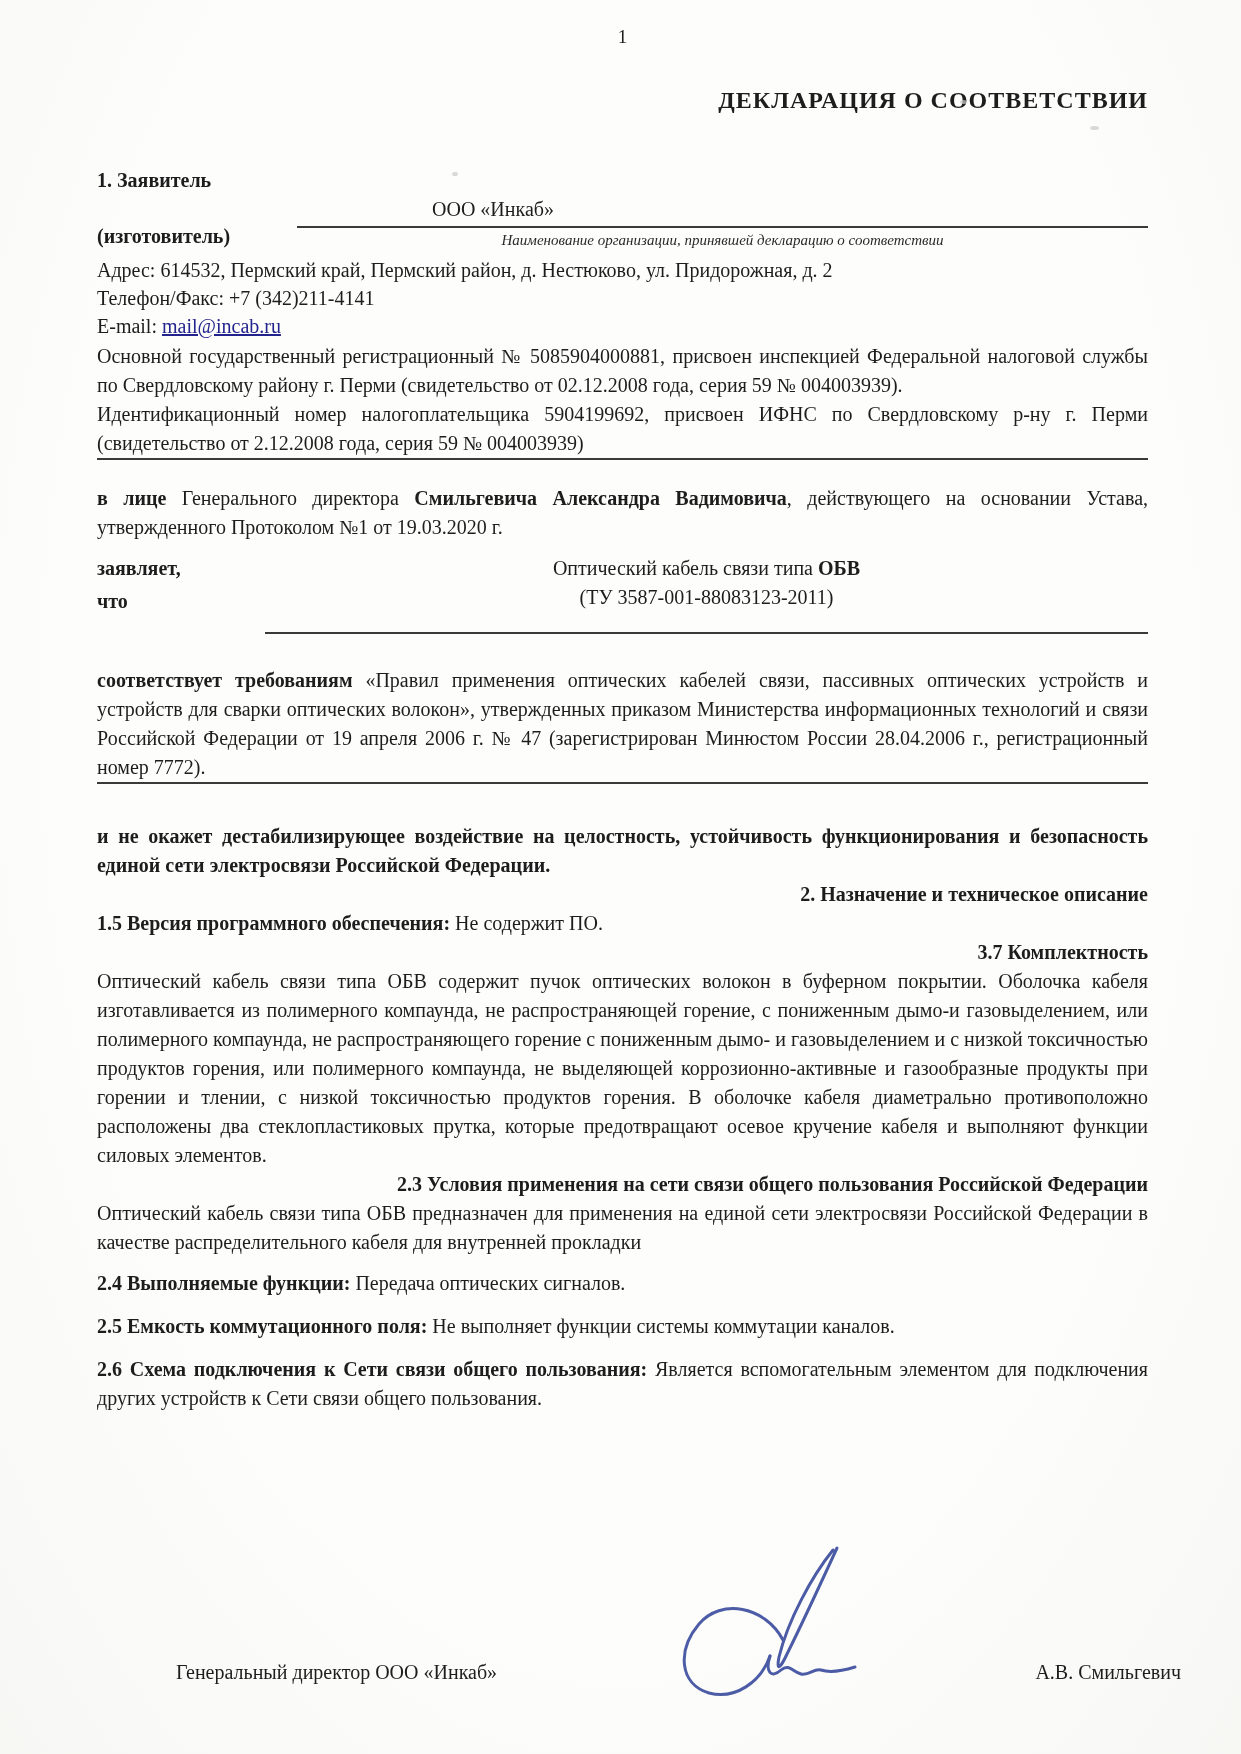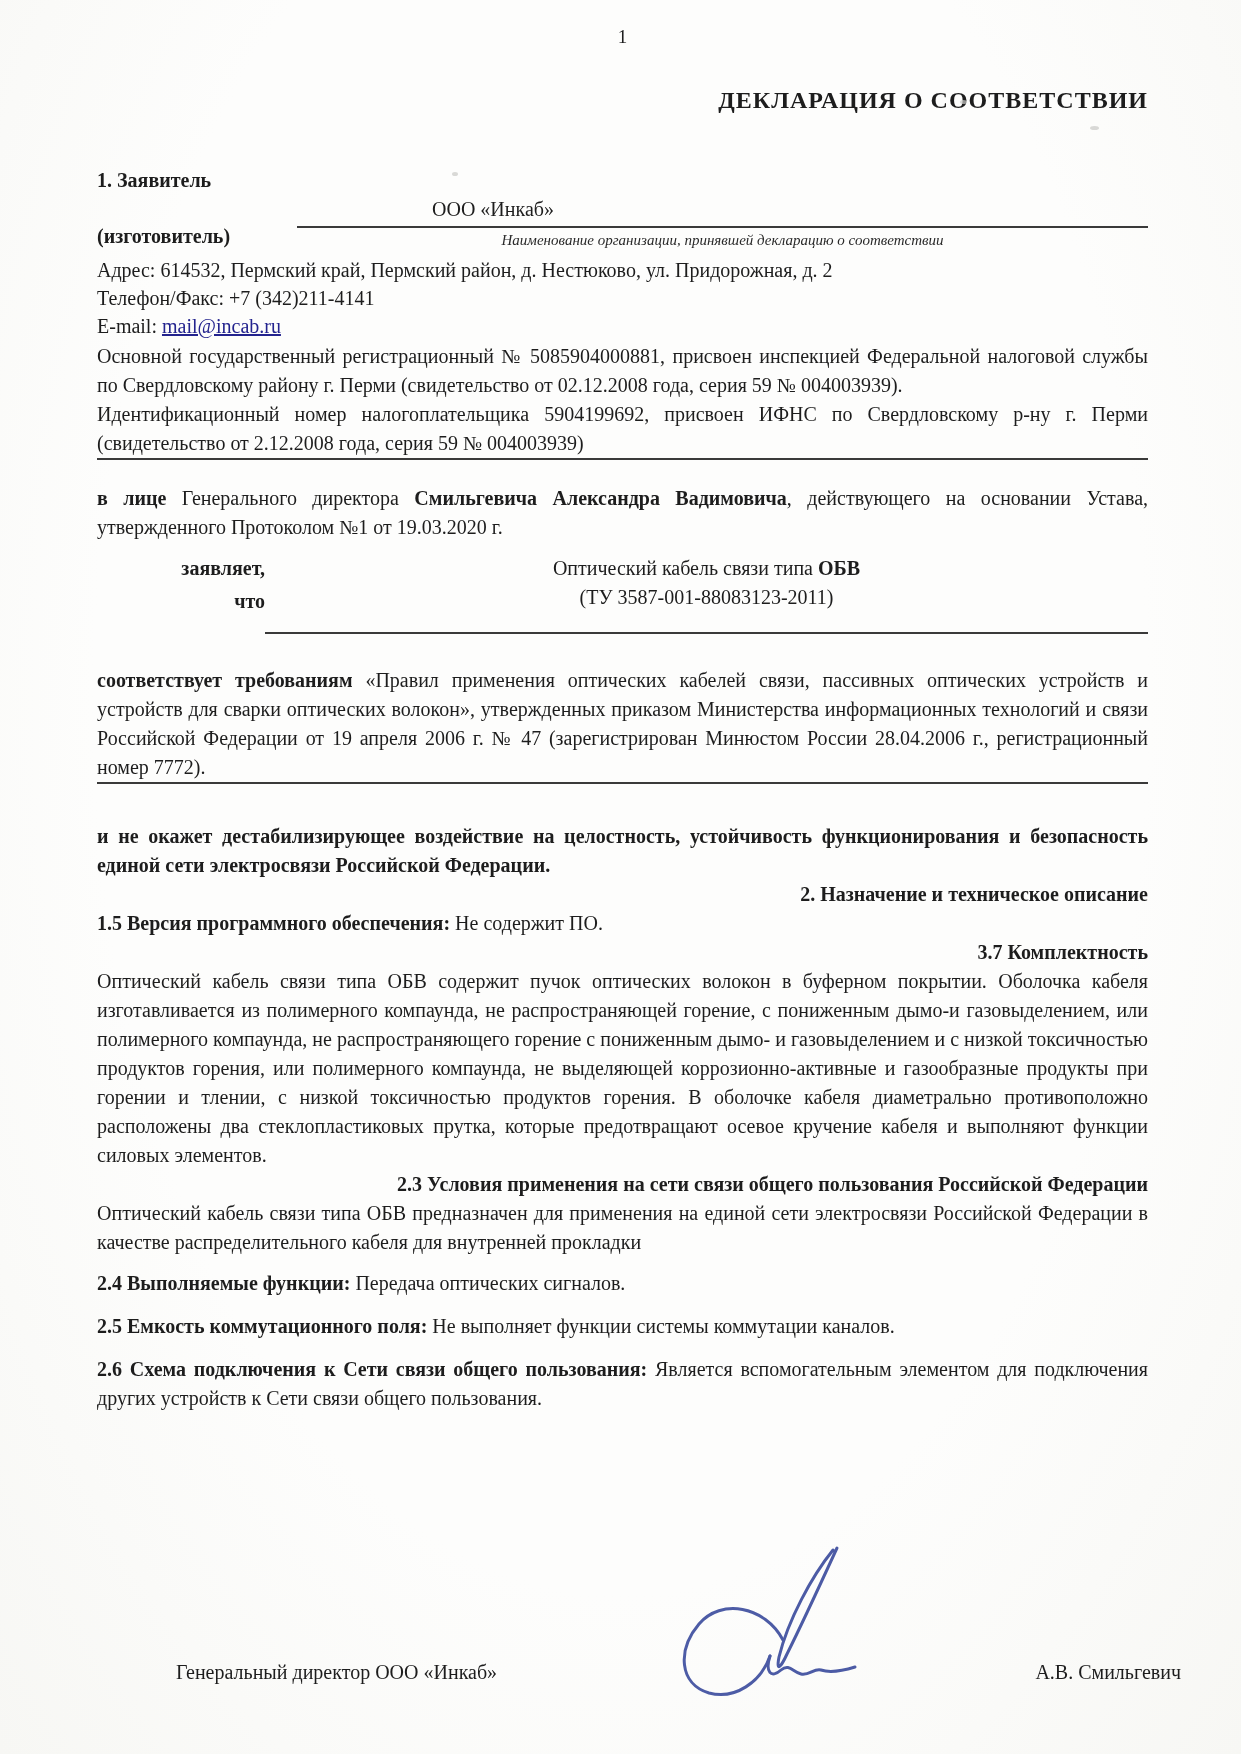--- a/index.html
+++ b/index.html
@@ -34,21 +34,21 @@
   .contact div { line-height:1.38; }
   a.email-link { color:#23238e; text-decoration:underline; }
 
   .reg-block { margin-top:2px; }
   .underlined-block { border-bottom:2px solid #3a3a3a; }
 
   .rep-par { margin-top:24px; }
 
   .declare { display:flex; margin-top:12px; }
   .declare-labels { flex:none; width:168px; font-weight:bold; }
-  .declare-labels div { margin-bottom:4px;text-align:right; }
+  .declare-labels div { margin-bottom:4px; }
   .declare-product { flex:1; text-align:center; border-bottom:2px solid #3a3a3a; padding-bottom:20px; }
 
   .compliance { margin-top:32px; }
   .impact { margin-top:38px; font-weight:bold; }
 
   .sect-head { font-weight:bold; text-align:right; }
   .kv { text-align:justify; }
   .mt12 { margin-top:12px; }
   .mt14 { margin-top:14px; }
 

